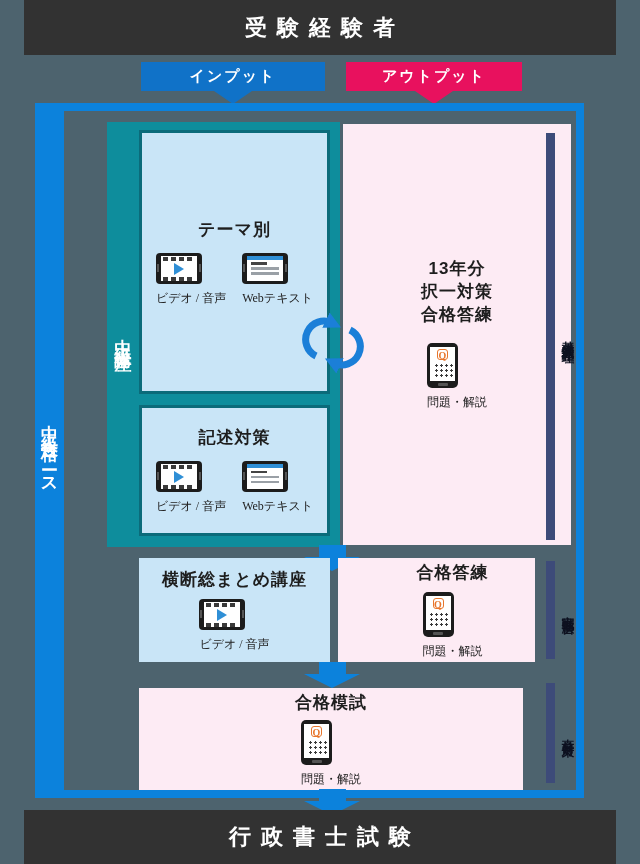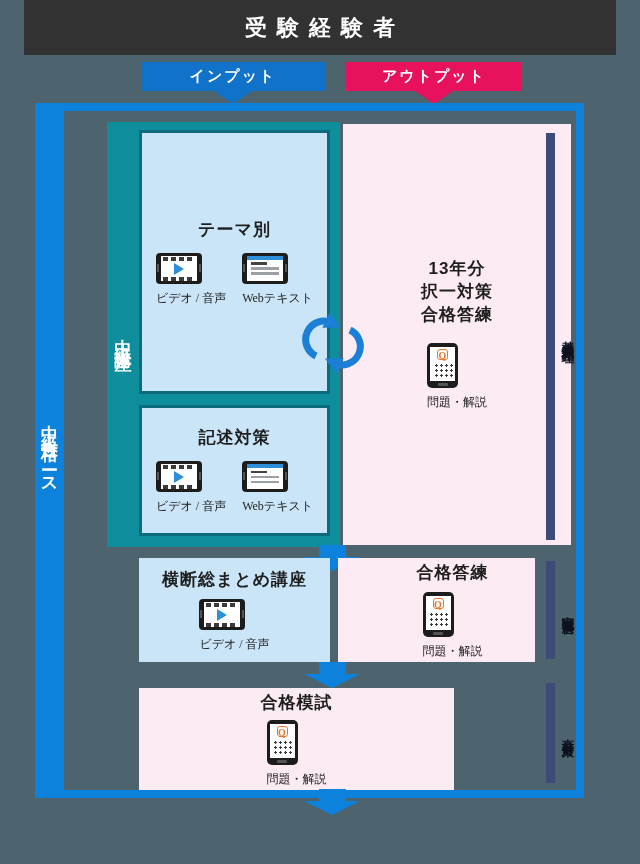--- a/index.html
+++ b/index.html
@@ -64,21 +64,21 @@
     display:flex; flex-direction:column; align-items:center; justify-content:center;
   }
   .cbox .title { font-size:17px; font-weight:bold; color:#1e1e1e; letter-spacing:1px; }
   .bluebox { background:#c9e5f7; border:3px solid #0b6b7a; }
   .pinkbox { background:#fdebf4; }
   #box-takuitsu { left:139px; top:130px; width:191px; height:264px; }
   #box-kijutsu  { left:139px; top:405px; width:191px; height:131px; }
   #box-kakomon  { left:343px; top:124px; width:228px; height:421px; }
   #box-oudan    { left:139px; top:558px; width:191px; height:104px; background:#c9e5f7; }
   #box-touren   { left:338px; top:558px; width:197px; height:104px;padding-left:32px; }
-  #box-moshi    { left:139px; top:688px; width:315px; height:102px; }
+  #box-moshi    { left:139px; top:688px; width:384px; height:102px; }
 
   .pairs { display:flex; gap:16px; margin-top:12px; }
   .pair { display:flex; flex-direction:column; align-items:flex-start;font-family:Liberation Serif, serif; }
   .pair .lbl, .devlbl { font-size:12px; color:#222; margin-top:6px; white-space:nowrap; }
 
   #box-kakomon .title-lines { text-align:center; font-size:17px; font-weight:bold; color:#1e1e1e; line-height:1.35; letter-spacing:1px; }
 
   
   .dev { position:relative; width:46px; height:31px; background:#1c1c1c; border-radius:4px; }
   .dev .screen { position:absolute; left:5px; right:5px; top:3px; bottom:3px; background:#fff; overflow:hidden; }
@@ -307,14 +307,17 @@
   </div>
   <div class="abs phase" id="phase-2">
     <div class="pbar"></div>
     <span class="vtext">実戦演習</span>
   </div>
   <div class="abs phase" id="phase-3">
     <div class="pbar"></div>
     <span class="vtext">直前対策</span>
   </div>
 
+  <div class="abs banner" id="bottom-banner">
+    <span>行政書士試験</span>
+  </div>
 
 </div>
 
 </body></html>

